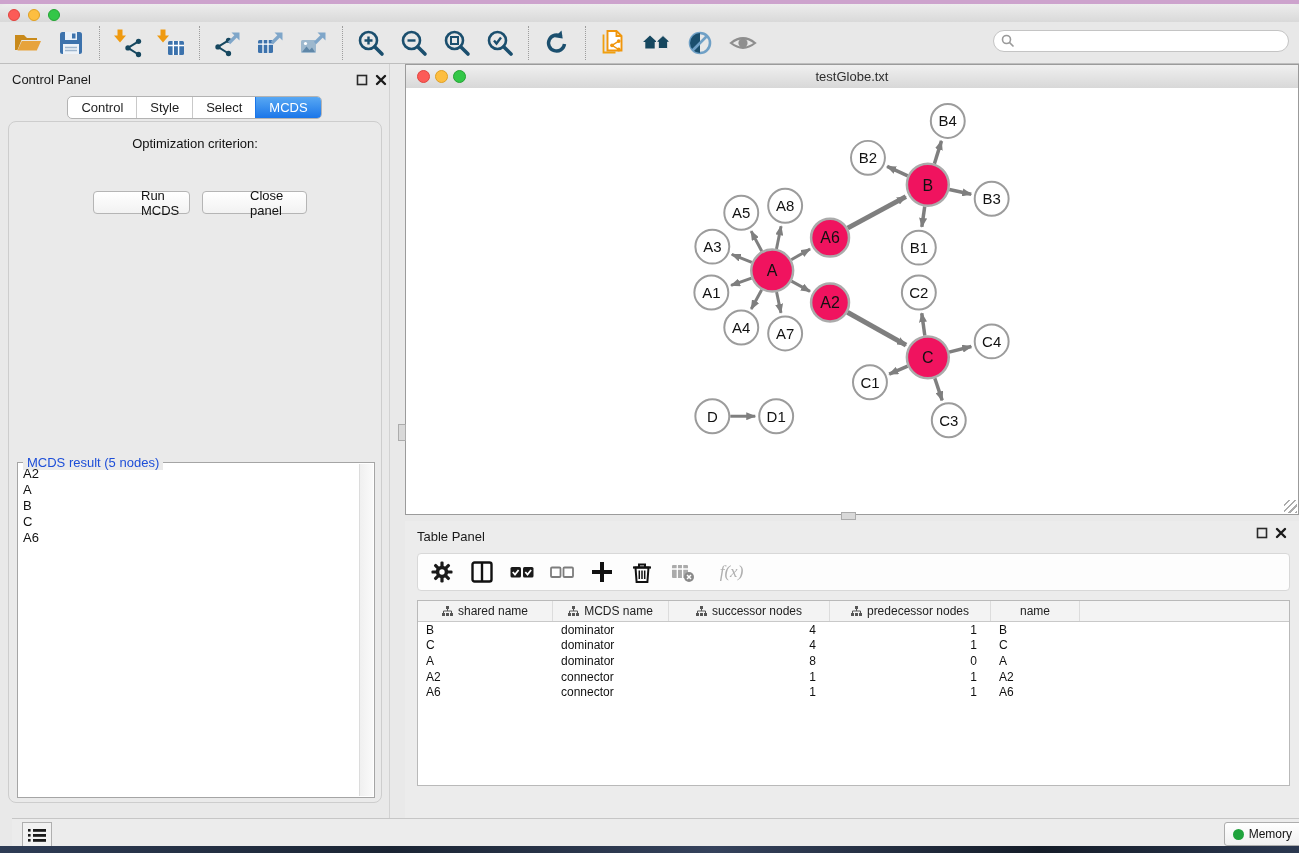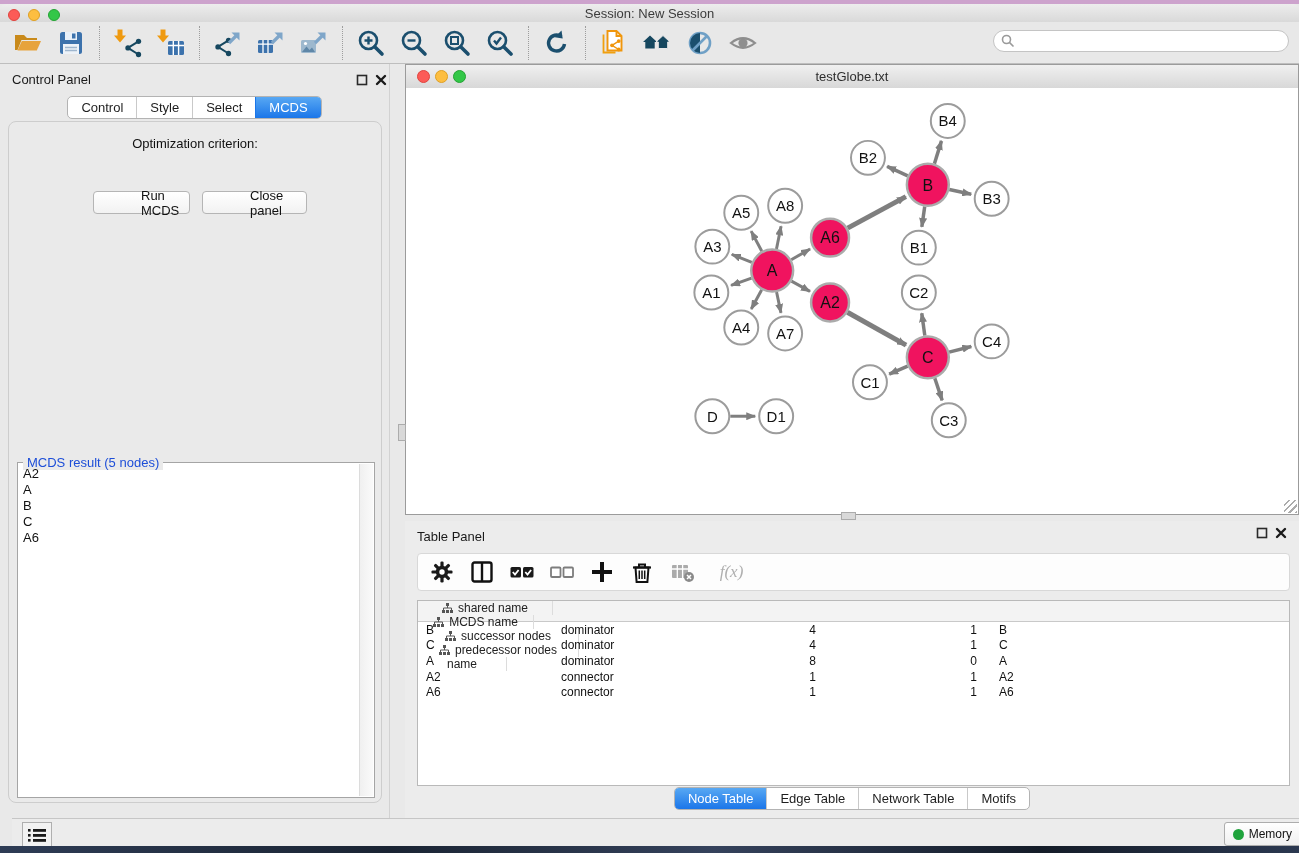--- a/index.html
+++ b/index.html
@@ -91,21 +91,21 @@
   #table-panel{left:405px;top:521px;width:894px;height:297px;background:#ECECEC;}
   #table-panel .panel-float{right:31px;top:6px;}
   #table-panel .panel-close{right:12px;top:6px;}
   #tp-toolbar{position:absolute;left:12px;top:32px;width:873px;height:38px;background:#FDFDFD;
      border:1px solid #D8D8D8;border-radius:4px;box-sizing:border-box;
      display:flex;align-items:center;gap:13px;padding-left:10px;}
   .tp-btn{width:27px;height:27px;display:flex;align-items:center;justify-content:center;}
   .fx{font-family:"Liberation Serif",serif;font-style:italic;font-size:17px;color:#AFAFAF;margin-left:20px;}
   #tp-table{position:absolute;left:12px;top:79px;width:873px;height:186px;background:#FFF;
      border:1px solid #B9B9B9;box-sizing:border-box;overflow:hidden;}
-  #tp-head{display:flex;height:20px;background:#F3F3F3;border-bottom:1px solid #C9C9C9;flex-direction:column;}
+  #tp-head{display:flex;height:20px;background:#F3F3F3;border-bottom:1px solid #C9C9C9;}
   .th{display:flex;align-items:center;justify-content:center;gap:5px;font-size:12px;color:#222;
      border-right:1px solid #DCDCDC;box-sizing:border-box;height:20px;}
   .th.filler{border-right:none;flex:1;}
   .tr{display:flex;height:15.6px;align-items:center;}
   .td{font-size:12px;color:#111;box-sizing:border-box;padding:0 8px;white-space:nowrap;}
   .td.right{text-align:right;padding-right:14px;}
   #tp-tabs-wrap{position:absolute;left:0;right:0;top:266px;display:flex;justify-content:center;}
   
   #status-bar{left:0;top:818px;width:1299px;height:28px;background:#ECECEC;
      border-top:1px solid #C6C6C6;box-sizing:border-box;margin-left:12px;}
@@ -120,21 +120,20 @@
 <body>
 
 <div id="desktop-top" class="abs"></div>
 
 <div id="titlebar" class="abs">
   <div class="lights">
     <div class="light red"></div>
     <div class="light yellow"></div>
     <div class="light green"></div>
   </div>
-  <div class="title">Session: New Session</div>
 </div>
 
 <div id="toolbar" class="abs">
   <div class="tb-group">
     <div class="tb-btn">
       <svg width="30" height="30" viewBox="0 0 30 30">
         <path d="M2 22 V7 h9 l3 3 h10 v2 H8.5 L4.5 22 Z" fill="#C98A1B"></path>
         <path d="M4.5 22.5 l4.3-9.5 h19.2 l-4.2 9.5 z" fill="#E7A33C"></path>
       </svg>
     </div>
@@ -606,28 +605,20 @@
         </div>
         <div class="tr">
           <div class="td" style="width: 135px;">A6</div>
           <div class="td" style="width: 116px;">connector</div>
           <div class="td right" style="width: 161px;">1</div>
           <div class="td right" style="width: 161px;">1</div>
           <div class="td" style="width: 89px;">A6</div>
         </div>
       </div>
   </div>
-  <div id="tp-tabs-wrap">
-    <div class="seg" id="table-tabs">
-        <div class="seg-tab selected">Node Table</div>
-        <div class="seg-tab">Edge Table</div>
-        <div class="seg-tab">Network Table</div>
-        <div class="seg-tab">Motifs</div>
-      </div>
-  </div>
 </div>
 
 <div id="status-bar" class="abs">
   <div id="list-btn">
     <svg width="20" height="18" viewBox="0 0 20 18">
       <g fill="#1A1A1A">
         <rect x="1" y="3" width="2.6" height="2.6"></rect>
           <rect x="6" y="3" width="13" height="2.8"></rect>
         <rect x="1" y="8" width="2.6" height="2.6"></rect>
           <rect x="6" y="8" width="13" height="2.8"></rect>

